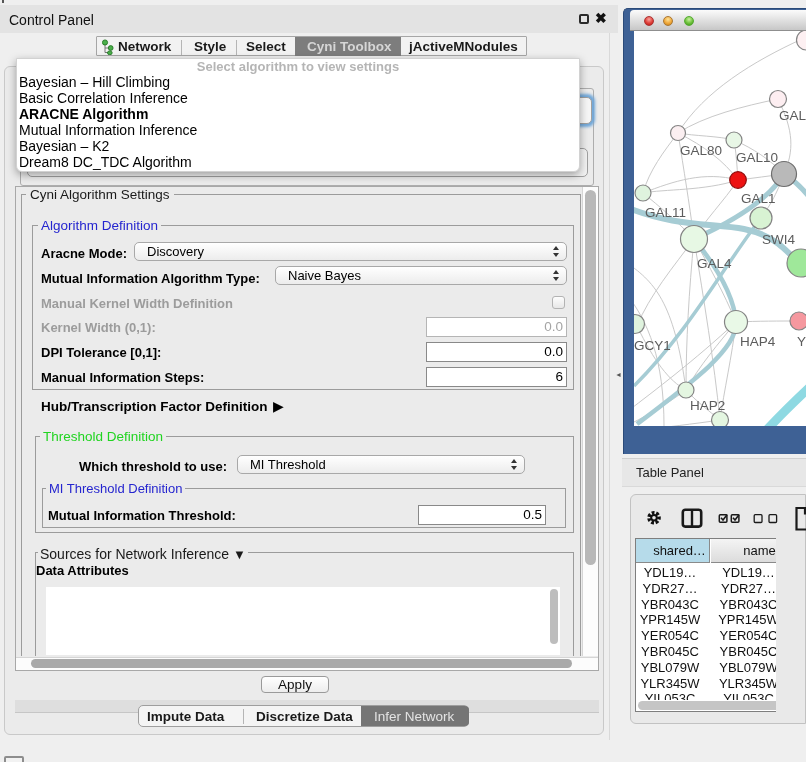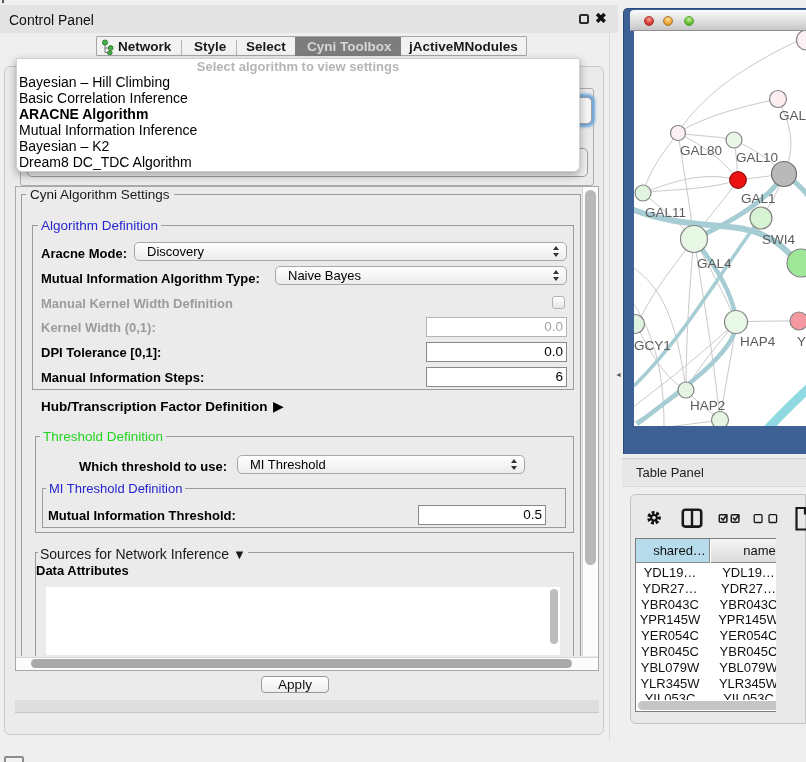--- a/index.html
+++ b/index.html
@@ -80,20 +80,27 @@
 <div class="abs" style="left:35px;top:552px;width:539px;height:104px;border:1px solid #9b9b9b;border-bottom:none;"></div>
 <div class="abs" style="left:38px;top:546px;background:#ebebeb;padding:0 2px;font-size:14px;color:#1a1a1a;">Sources for Network Inference&nbsp;<span style="font-size:13px;">▼</span></div>
 <div class="abs" style="left:36px;top:563px;font-size:13px;font-weight:bold;color:#000;">Data Attributes</div>
 <div class="abs" style="left:46px;top:587px;width:514px;height:68px;background:#fff;"></div>
 <div class="abs" style="left:550px;top:589px;width:8px;height:55px;background:#bdbdbd;border-radius:4px;"></div>
 
 <div class="abs" style="left:261px;top:676px;width:68px;height:17px;background:linear-gradient(#ffffff,#ededed);border:1px solid #9a9a9a;border-radius:4px;text-align:center;font-size:13.5px;font-weight:normal;color:#111;line-height:15px;">Apply</div>
 
 <div class="abs" style="left:15px;top:700px;width:584px;height:13px;background:#dedede;border-bottom:1px solid #c6c6c6;"></div>
 
+<div class="abs" style="left:138px;top:705px;width:331px;height:22px;background:#f4f4f4;border:1px solid #9e9e9e;border-radius:5px;font-size:13.5px;font-weight:bold;color:#1a1a1a;">
+  <div class="abs" style="left:104px;top:3px;width:1px;height:15px;background:#b5b5b5;"></div>
+  <div class="abs" style="left:222px;top:0;width:108px;height:20px;background:#757575;border-radius:0 4px 4px 0;"></div>
+  <div class="abs" style="left:8px;top:3px;">Impute Data</div>
+  <div class="abs" style="left:117px;top:3px;">Discretize Data</div>
+  <div class="abs" style="left:235px;top:3px;color:#e3e3e3;font-weight:normal;">Infer Network</div>
+</div>
 
 <div class="abs" style="left:4px;top:756px;width:20px;height:10px;background:#f2f2f2;border:2px solid #8d8d8d;border-radius:2px;"></div>
 
 <div class="abs" style="left:16px;top:58px;width:564px;height:114px;background:#fff;border:1px solid #d2d2d2;border-radius:0 0 6px 6px;box-shadow:0 3px 9px rgba(0,0,0,0.35);"></div>
 <div class="abs" style="left:16px;top:59px;width:564px;text-align:center;font-size:13px;font-weight:bold;color:#b5b5b5;">Select algorithm to view settings</div>
 <div class="abs" style="left:19px;top:74px;font-size:14px;color:#000;line-height:16px;">Bayesian – Hill Climbing<br>Basic Correlation Inference<br><b>ARACNE Algorithm</b><br>Mutual Information Inference<br>Bayesian – K2<br>Dream8 DC_TDC Algorithm</div>
 
 <div class="abs" style="left:609px;top:33px;width:1px;height:707px;background:#d9d9d9;"></div>
 <div class="abs" style="left:615px;top:371px;width:5px;height:6px;color:#555;font-size:7px;">◄</div>
 <div class="abs" style="left:623px;top:8px;width:183px;height:446px;background:#3e6195;border-left:1px solid #2b4a78;border-top:1px solid #2b4a78;border-radius:5px 0 0 0;"></div>

